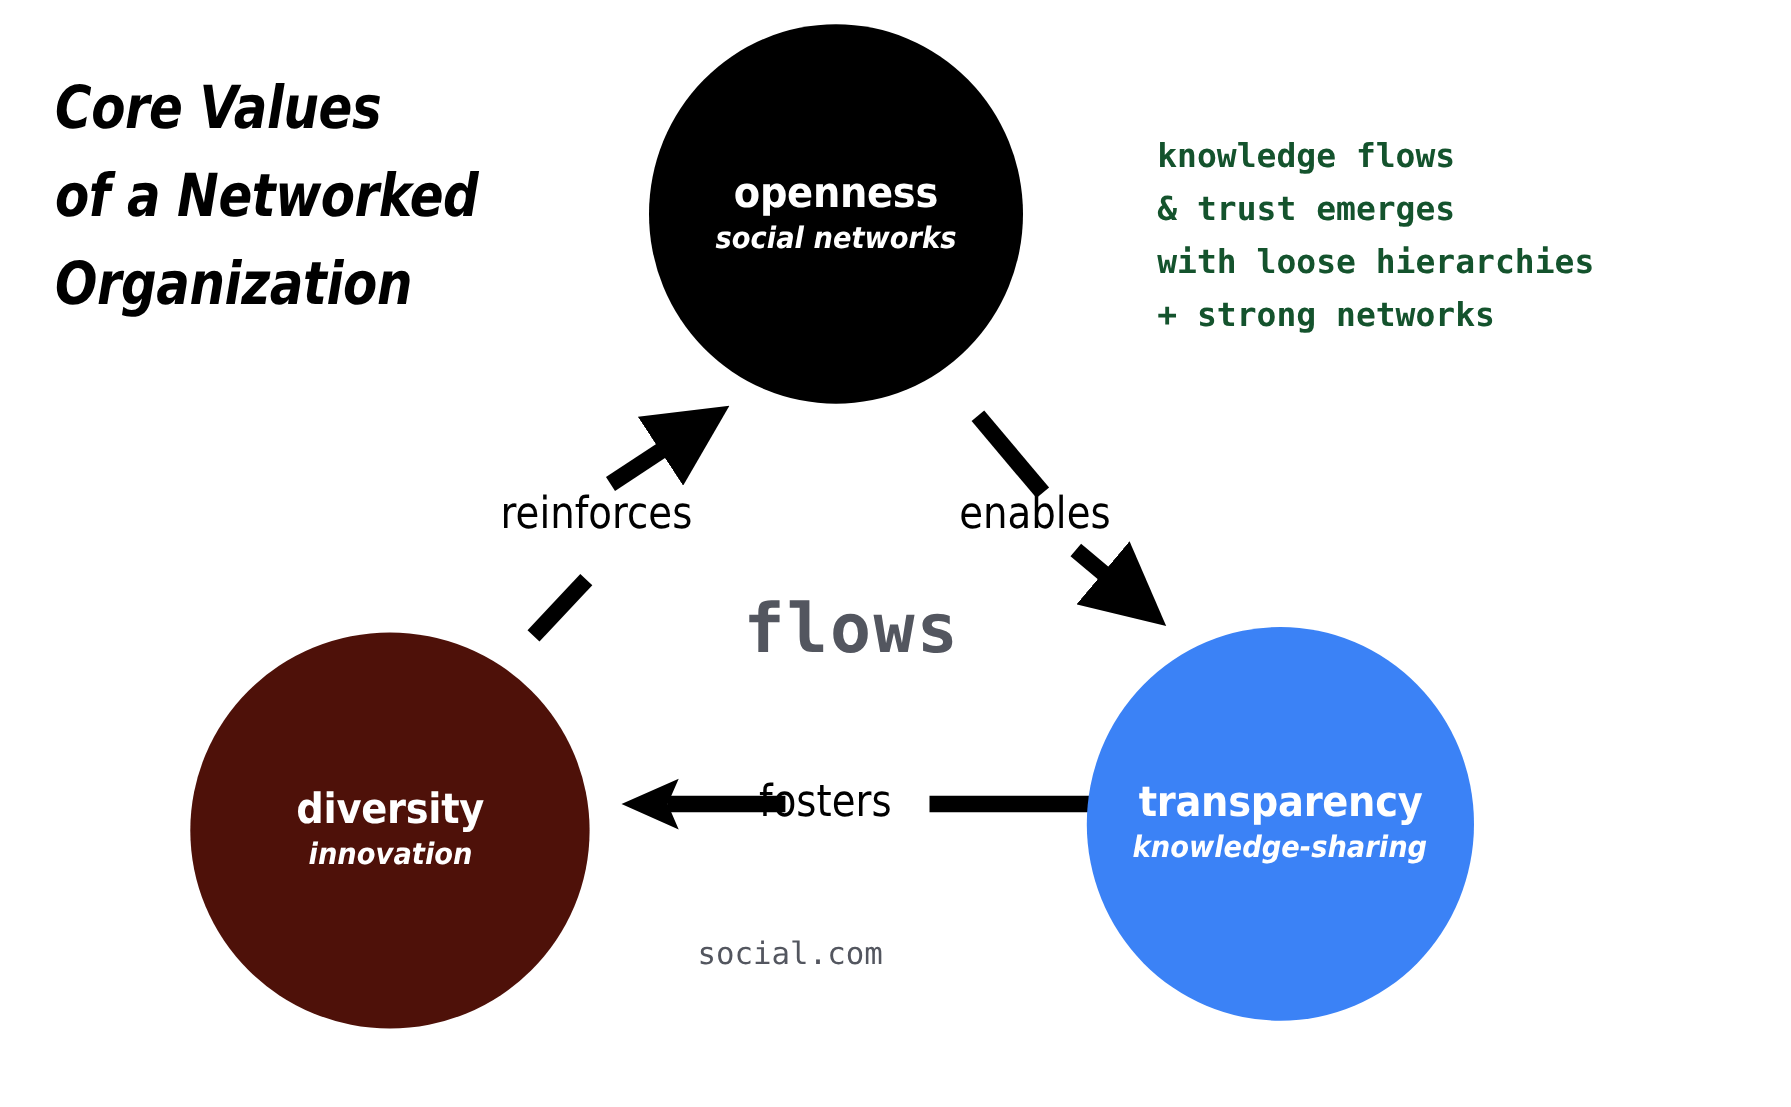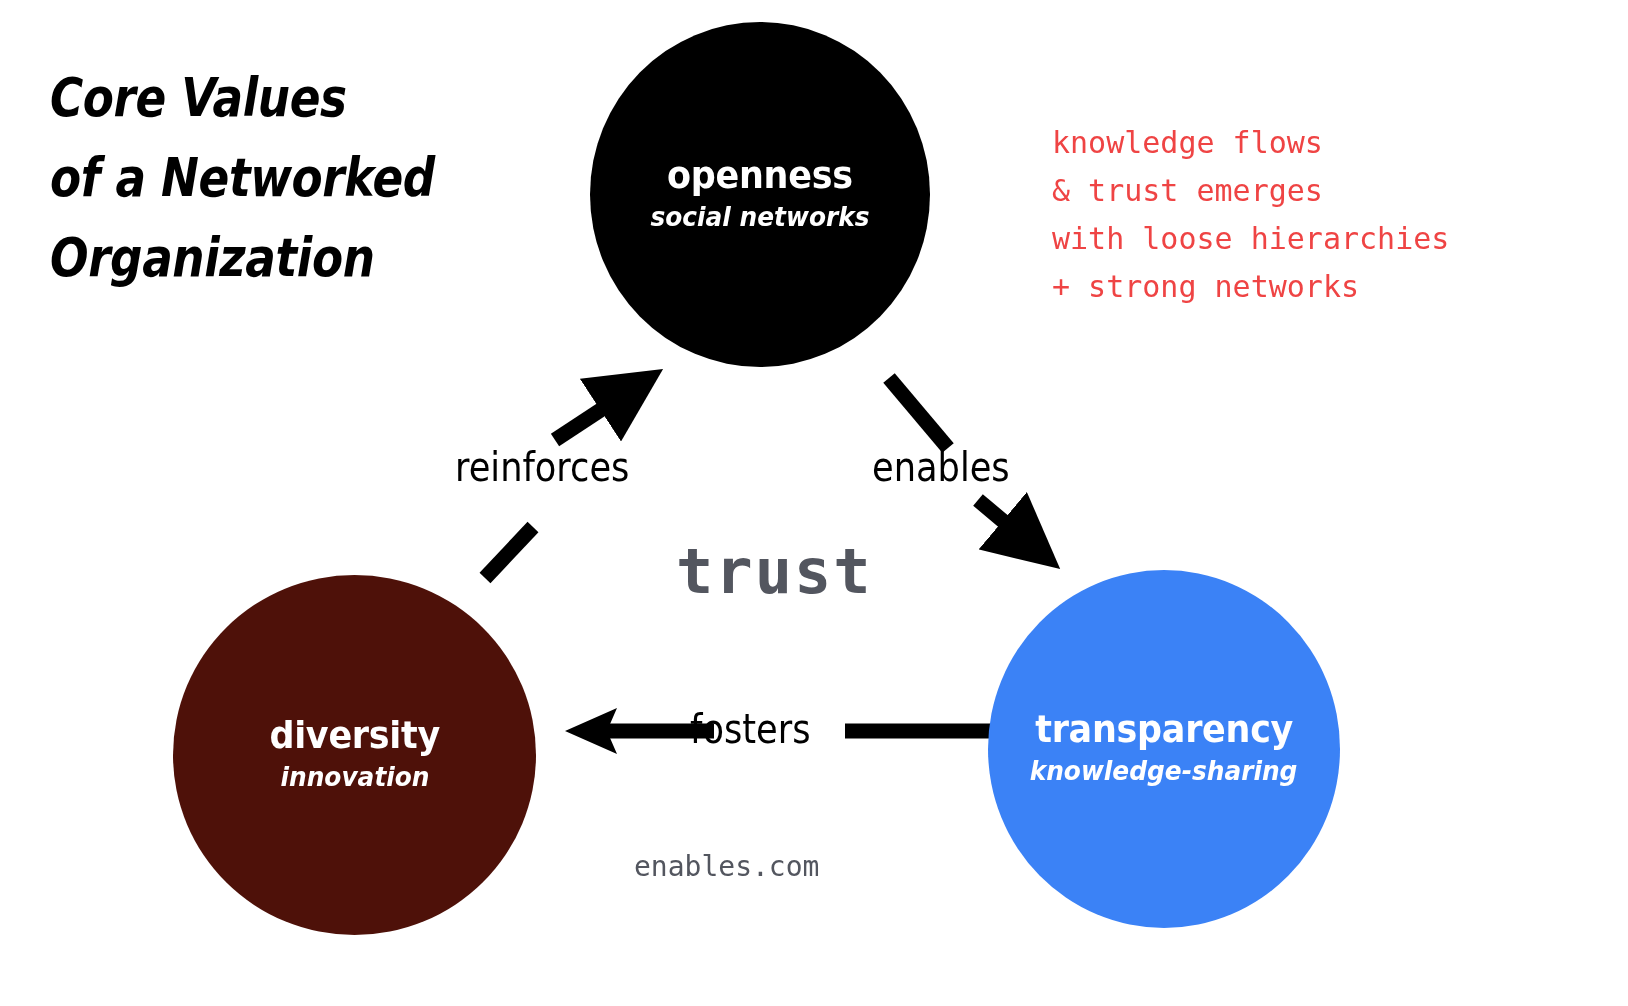--- a/index.html
+++ b/index.html
@@ -41,22 +41,23 @@
   }
 
   
   .annotation {
     position: absolute;
     left: 1052px;
     top: 119px;
     font-family: "DejaVu Sans Mono", monospace;
     font-size: 30px;
     line-height: 1.6;
-    color: #ef4444;
+    color: #14532d;
     white-space: pre;
+    font-weight: bold;
   }
 
   
   .node {
     position: absolute;
     border-radius: 50%;
     display: flex;
     flex-direction: column;
     align-items: center;
     justify-content: center;
@@ -195,15 +196,15 @@
   <div class="node-title">transparency</div>
   <div class="node-sub">knowledge-sharing</div>
 </div>
 
 <div class="edge-label" id="label-reinforces">reinforces</div>
 
 <div class="edge-label" id="label-enables">enables</div>
 
 <div class="edge-label" id="label-fosters">fosters</div>
 
-<div id="center-trust">trust</div>
-
-<div id="footer-credit">enables.com</div>
+<div id="center-trust">flows</div>
+
+<div id="footer-credit">social.com</div>
 
 </body></html>

